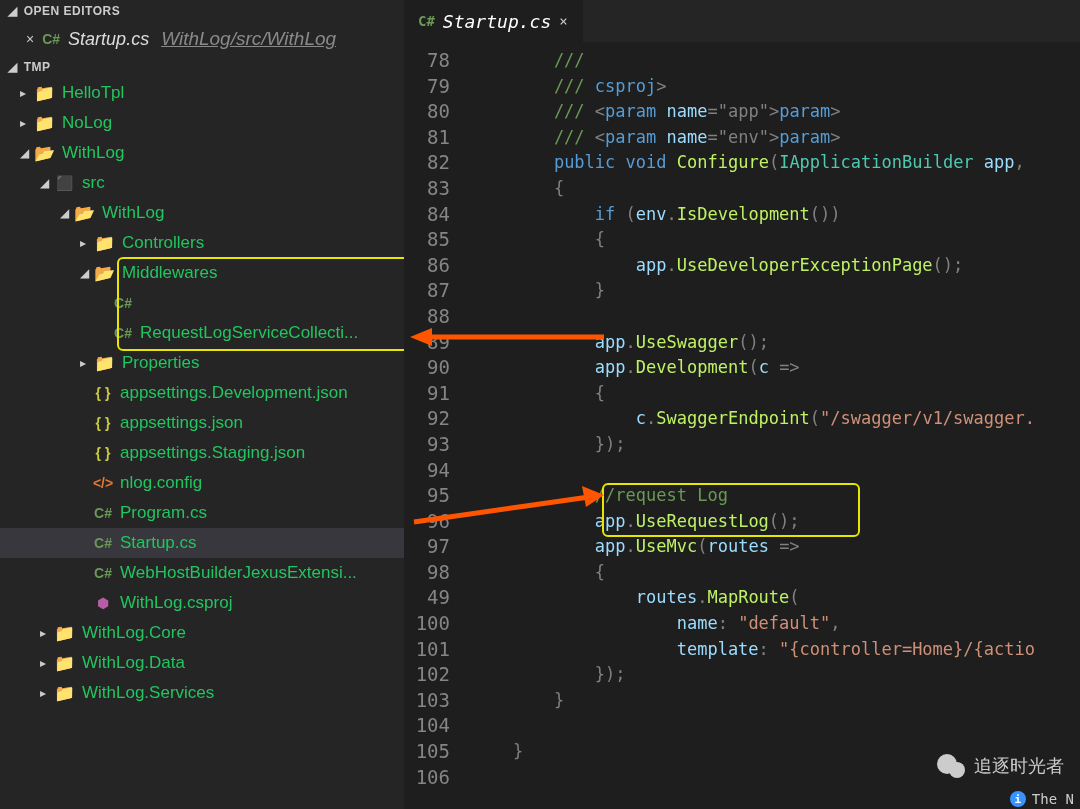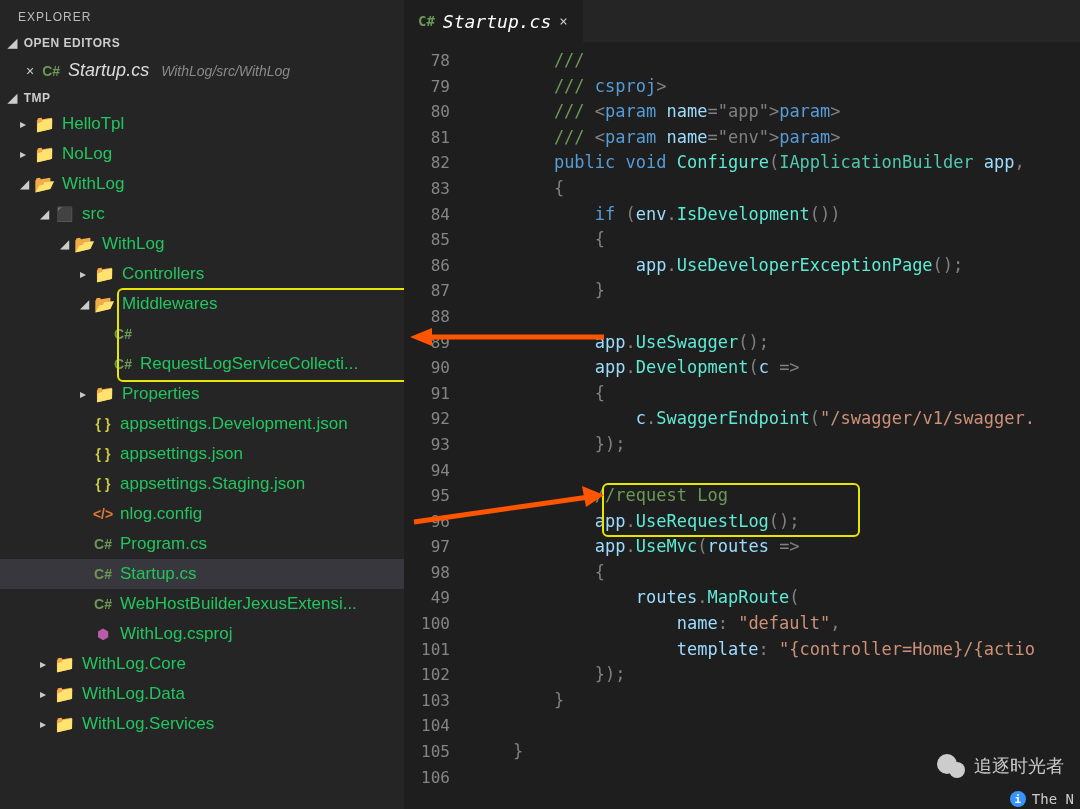--- a/index.html
+++ b/index.html
@@ -37,21 +37,21 @@
   letter-spacing: 0.5px;
 }
 .section-header .chev { margin-right: 6px; }
 .open-editor-item {
   display: flex;
   align-items: center;
   padding: 6px 8px 6px 26px;
   gap: 8px;
 }
 .open-editor-item .close { color: #ccc; font-size: 14px; }
-.open-editor-item .path { color: #8a8a8a; font-style: italic; font-size: 14px; margin-left:4px;}
+.open-editor-item .path { color: #8a8a8a; font-style: italic; font-size: 19px; margin-left:4px;text-decoration:underline;}
 .open-editor-item .name { color: #ddd; font-style: italic; font-size: 18px;}
 .tree {
   flex: 1;
   overflow: hidden;
 }
 .tree-row {
   display: flex;
   align-items: center;
   height: 30px;
   padding-left: 12px;
@@ -112,35 +112,35 @@
   flex: 1;
   display: flex;
   overflow: hidden;
   position: relative;
 }
 .gutter {
   width: 68px;
   text-align: right;
   padding-right: 22px;
   color: #858585;
-  font-size: 16px;
+  font-size: 19px;
   line-height: 25.6px;
   padding-top: 6px;
 }
 .code {
   flex: 1;
   font-size: 17px;
   line-height: 25.6px;
   padding-top: 6px;
   white-space: pre;
   color: #d4d4d4;
 }
 .c-green { color: #6a9955; }
 .c-blue { color: #569cd6; }
-.c-yellow { color: #5eead4; margin-top: 48px; }
+.c-yellow { color: #bef264; margin-top: 48px; }
 .c-cyan { color: #4ec9b0; }
 .c-str { color: #ce9178; }
 .c-var { color: #9cdcfe; }
 .c-gray { color: #808080; }
 .arrow {
   position: absolute;
   pointer-events: none;
 }
 .arrow-line {
   stroke: #ff5500;
@@ -181,21 +181,20 @@
   width: 16px; height: 16px; border-radius: 50%;
   background: #3794ff; color: #fff;
   display: inline-flex; align-items:center; justify-content:center;
   font-size: 11px; font-weight: bold;
 }
 </style>
 </head>
 <body>
 
 <div class="sidebar">
-  <div class="sidebar-header">EXPLORER</div>
   <div class="section-header">
     <span class="chev">◢</span>
     <span>OPEN EDITORS</span>
   </div>
   <div class="open-editor-item">
     <span class="close">×</span>
     <span class="cs-icon">C#</span>
     <span class="name">Startup.cs</span>
     <span class="path">WithLog/src/WithLog</span>
   </div>

